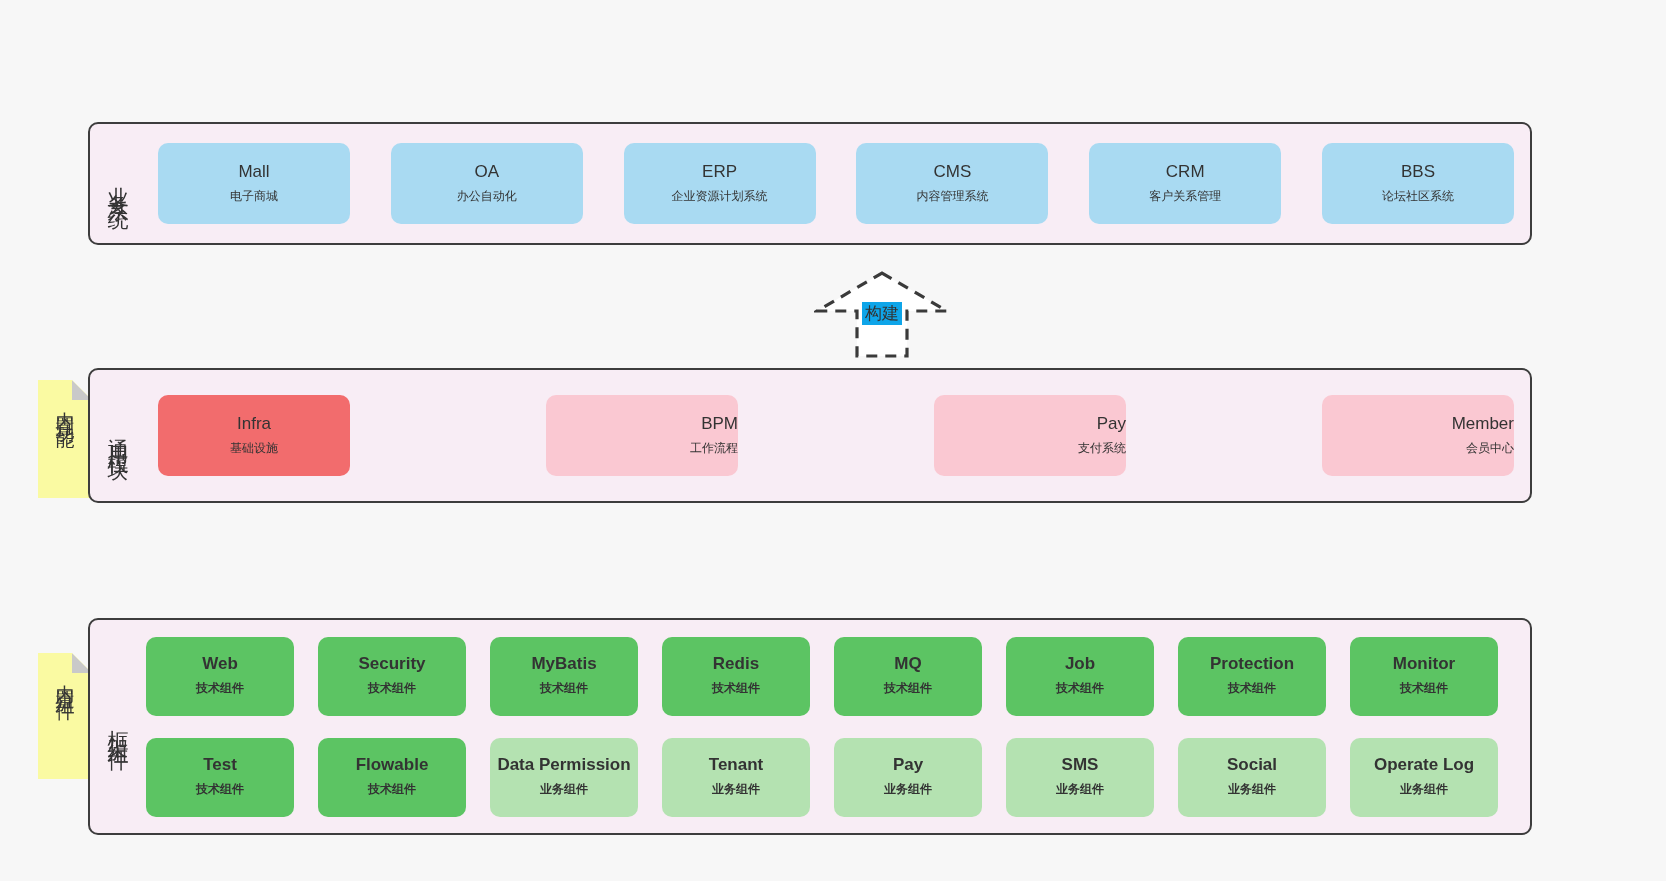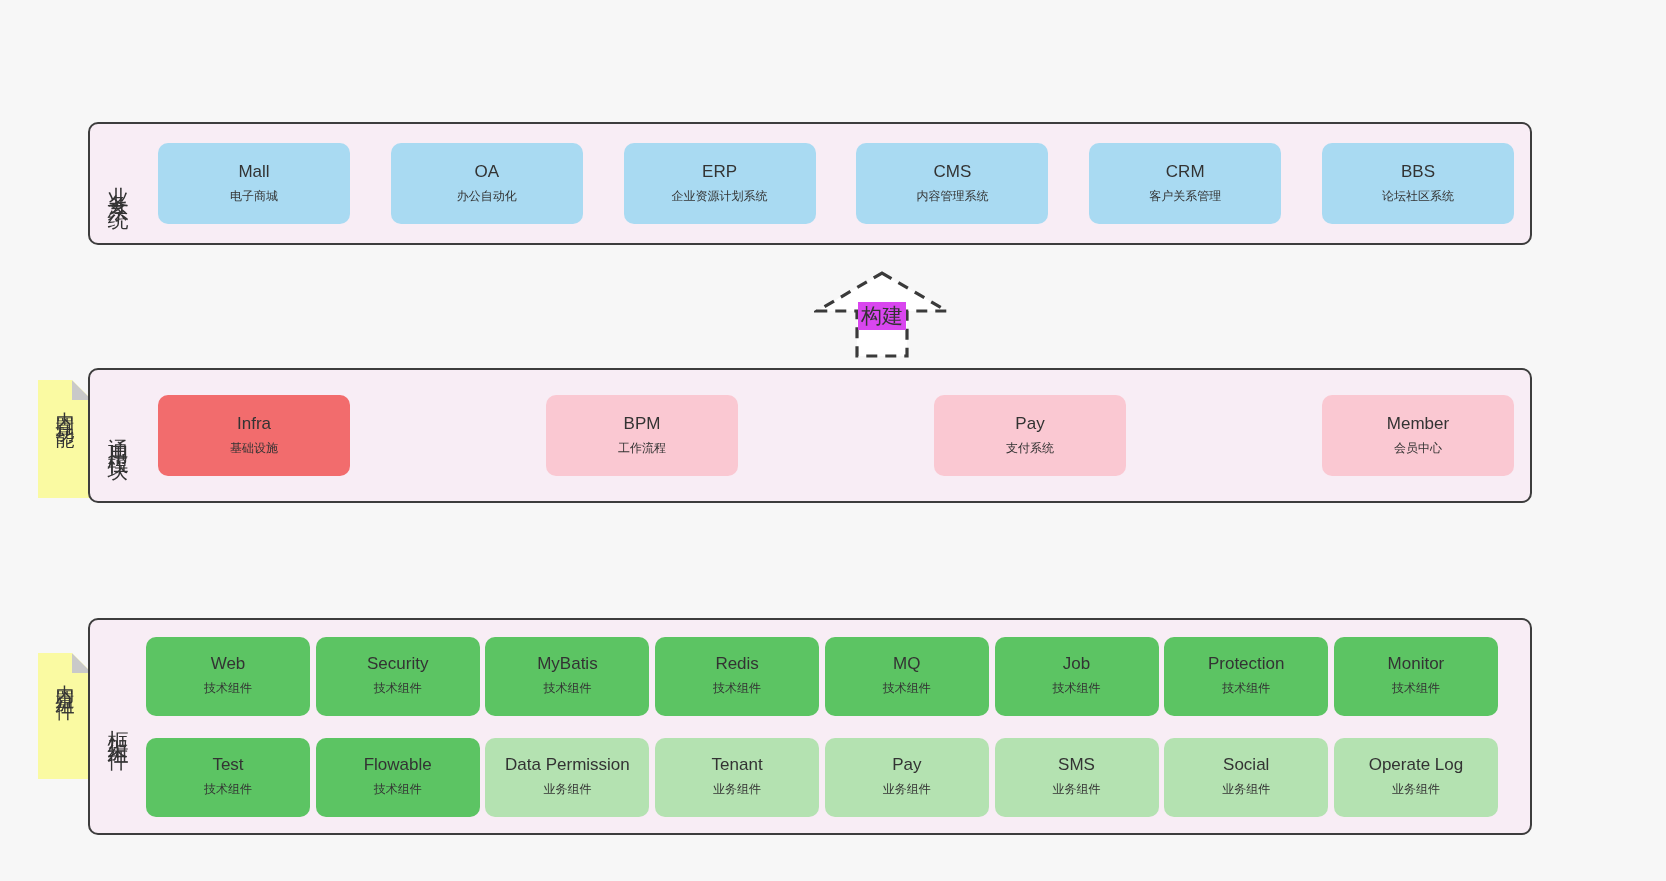--- a/index.html
+++ b/index.html
@@ -38,36 +38,36 @@
   .boxrow{flex:1;display:flex;align-items:center;justify-content:space-between;
         padding:0 16px 0 0;}
   .rows{flex:1;display:flex;flex-direction:column;justify-content:center;gap:22px;
         padding:0 16px 0 0;}
   .rows .boxrow{flex:0 0 auto;}
 
   
   .box{border-radius:10px;display:flex;flex-direction:column;align-items:center;
        justify-content:center;text-align:center;color:var(--text);line-height:24px;}
   .band1 .box,.band2 .box{width:192px;height:81px;margin-left:12px;}
-  .band3 .box{width:164px;height:79px;}
+  .band3 .box{width:148px;height:79px;font-weight:bold;}
   .box .t{font-size:17px;}
   .box .s{font-size:12px;}
   .blue{background:var(--blue);}
   .red{background:var(--red);}
-  .pink{background:var(--pink);}
+  .pink{background:var(--pink);align-items:flex-end;}
   .green{background:var(--green);}
   .lgreen{background:var(--light-green);}
 
   
   .arrow{position:absolute;width:136px;height:90px;left:814px;z-index:2;}
   .arrow1{top:270px;}
   .arrow2{top:516px;}
   .arrow svg{position:absolute;inset:0;}
   .arrow-label{position:absolute;left:50%;top:32px;transform:translateX(-50%);
-       background:#d946ef;font-size:21px;color:var(--text);padding:0 3px;white-space:nowrap;}
+       background:#0ea5e9;font-size:17px;color:var(--text);padding:0 3px;white-space:nowrap;}
 </style>
 </head>
 <body>
 
 <div class="canvas">
 
   <div class="note note1">
     <span class="fold"></span>
     <span class="vtext">内置功能</span>
   </div>

